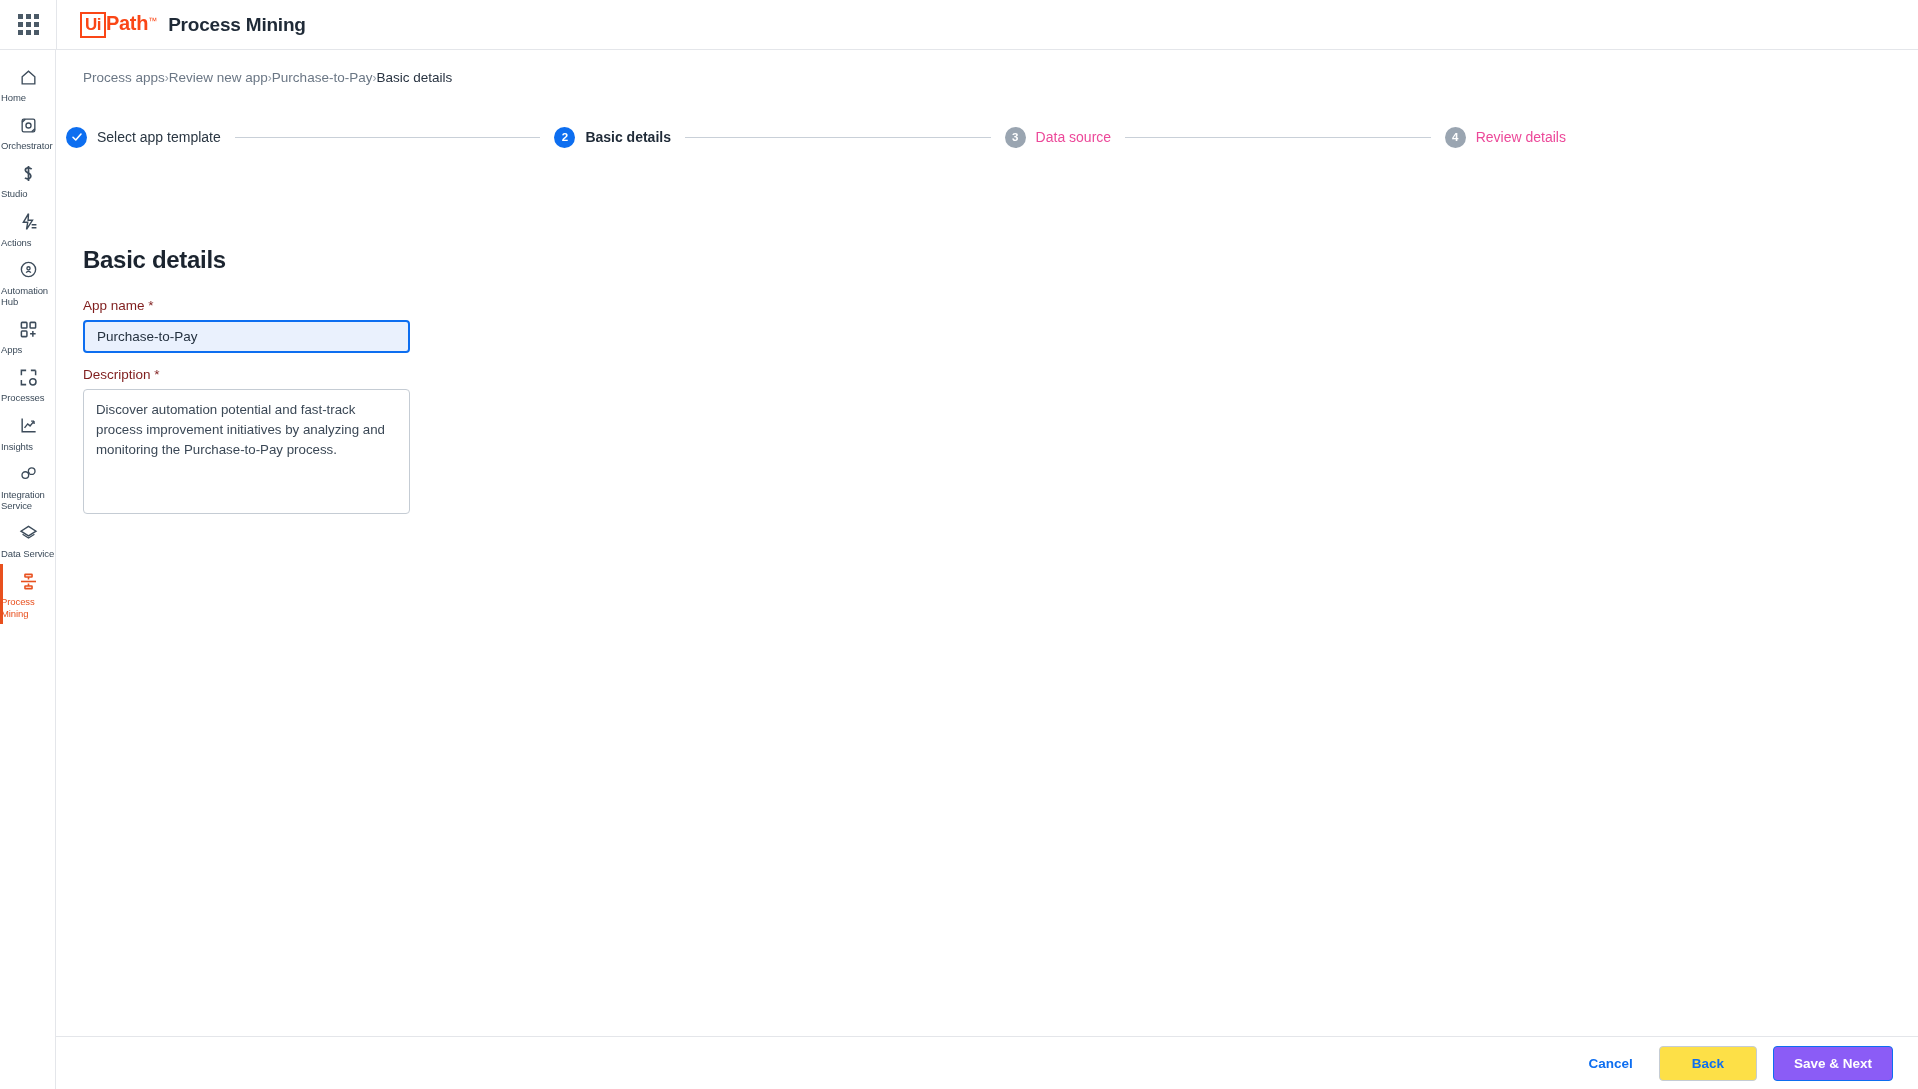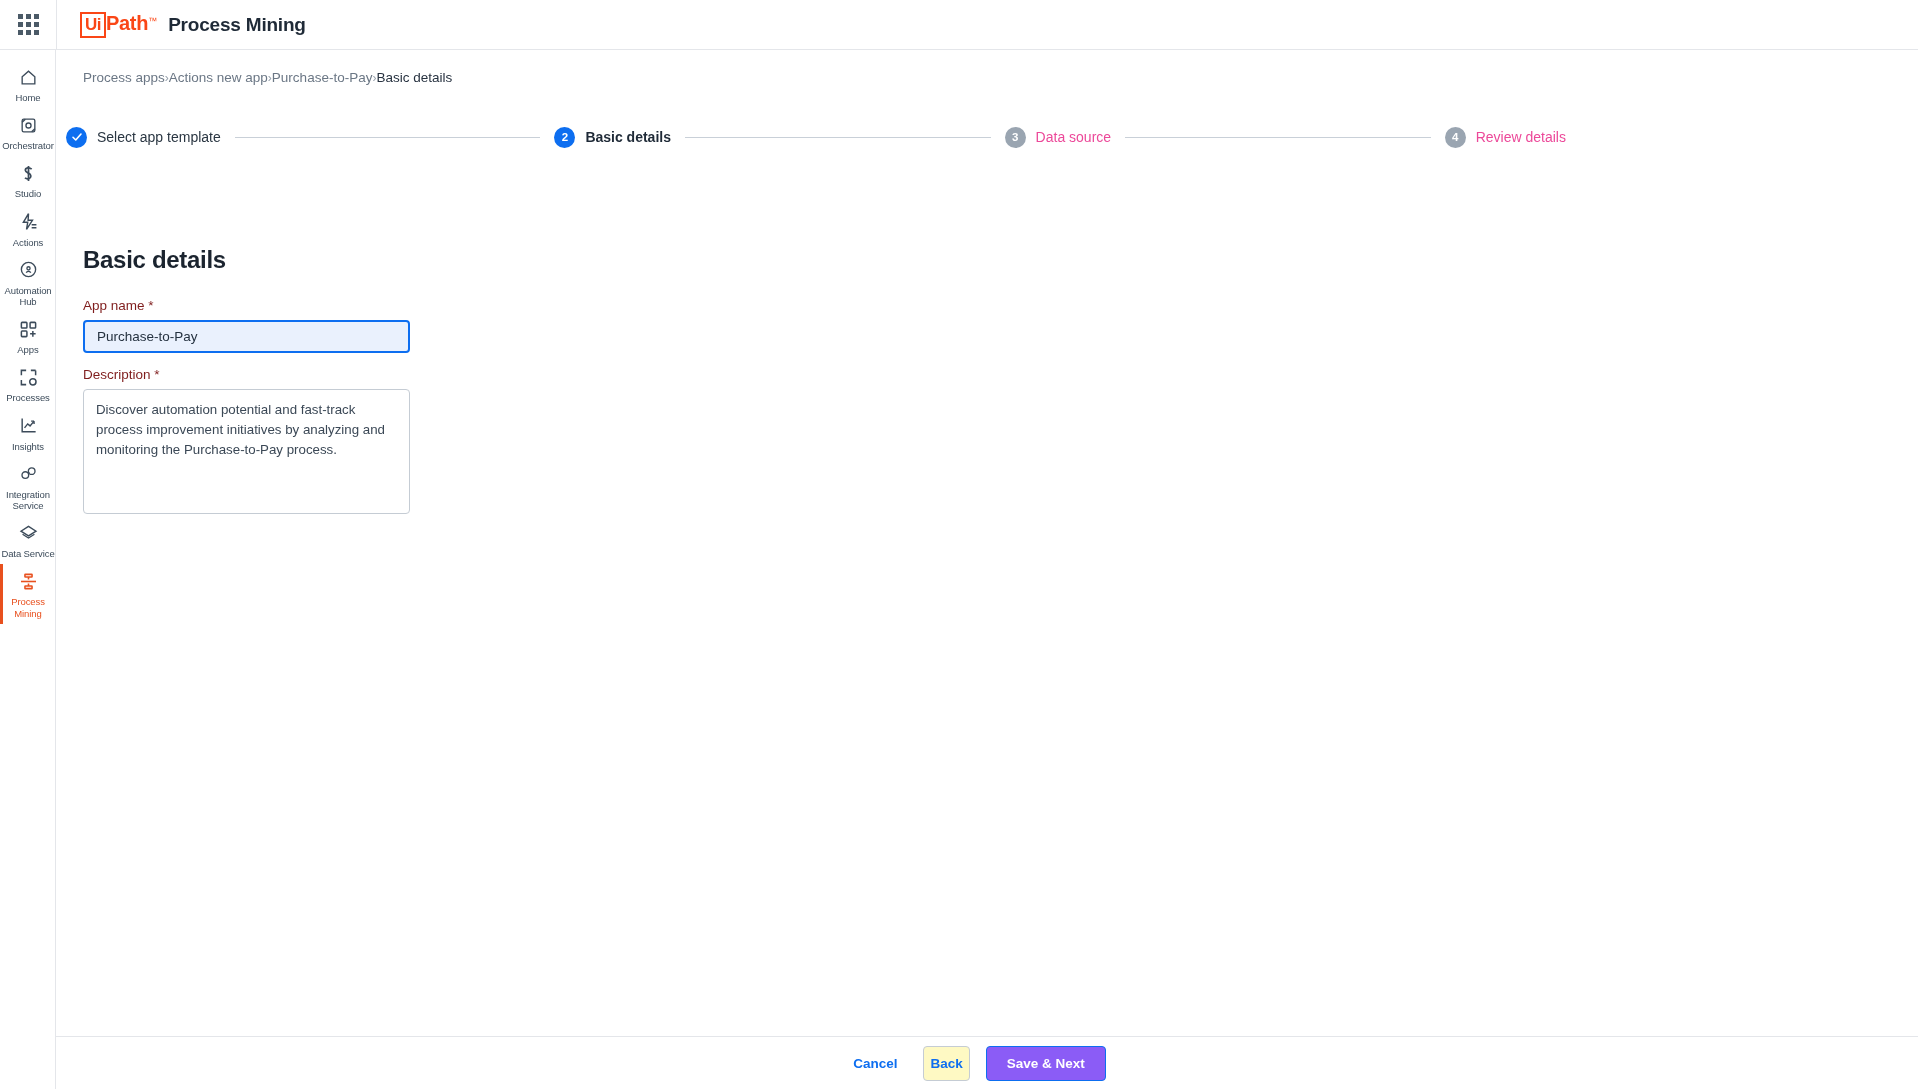--- a/index.html
+++ b/index.html
@@ -48,21 +48,21 @@
   }
   .nav-item {
     position: relative;
     width: 56px;
     display: flex; flex-direction: column; align-items: center; justify-content: center;
     padding: 6px 0 5px 0;
     cursor: pointer; text-decoration: none;
   }
   .nav-icon { color: #3c4b5a; display: flex; align-items: center; justify-content: center; height: 22px; }
   .nav-label {
-    font-size: 9.5px; color: #3c4b5a; text-align: center; line-height: 1.18;
+    font-size: 9.5px; color: #3c4b5a; line-height: 1.18;
     margin-top: 4px; width: 54px; letter-spacing: -0.1px;
   }
   .nav-item.active::before {
     content: ""; position: absolute; left: 0; top: 0; bottom: 0;
     width: 3px; background: #e8501e;
   }
   .nav-item.active .nav-icon { color: #e8501e; }
   .nav-item.active .nav-label { color: #e8501e; }
 
   
@@ -130,32 +130,32 @@
     font-size: 13.3px; color: #3b4856;
     line-height: 1.5;
     padding: 10px 12px; outline: none; resize: none;
   }
 
   
   .footer {
     position: absolute; left: 0; bottom: 0;
     width: 1862px; height: 53px;
     border-top: 1px solid #e4e6ea;
-    display: flex; align-items: center; justify-content: center;
+    display: flex; align-items: center; justify-content: flex-end;
     gap: 16px; padding-right: 25px;
     background: #ffffff;
   }
   .btn { font-family: "Liberation Sans", sans-serif; cursor: pointer; border-radius: 4px; }
   .btn-text {
     background: none; border: none; color: #0d6ef0;
     font-size: 13.5px; font-weight: 600; padding: 8px 10px;
   }
   .btn-outline {
-    background: #fef9c3; border: 1px solid #c5ccd4; color: #0d6ef0;
-    font-size: 13.5px; font-weight: 600; padding: 9px 6px;
+    background: #fde047; border: 1px solid #c5ccd4; color: #0d6ef0;
+    font-size: 13.5px; font-weight: 600; padding: 9px 32px;
   }
   .btn-primary {
     background: #8b5cf6; border: 1px solid #0d6ef0; color: #ffffff;
     font-size: 13.5px; font-weight: 600; padding: 9px 20px;
   }
 </style>
 </head>
 <body>
 
 <div class="topbar">
@@ -302,21 +302,21 @@
     <span class="nav-label">Process Mining</span>
   </a>
 
 </nav>
 
 <main class="main">
 
   <div class="breadcrumb">
     <span class="crumb">Process apps</span>
     <span class="crumb-sep">›</span>
-    <span class="crumb">Actions new app</span>
+    <span class="crumb">Review new app</span>
     <span class="crumb-sep">›</span>
     <span class="crumb">Purchase-to-Pay</span>
     <span class="crumb-sep">›</span>
     <span class="crumb current">Basic details</span>
   </div>
 
   <div class="stepper">
 
     <div class="step">
       <span class="step-circle done">

